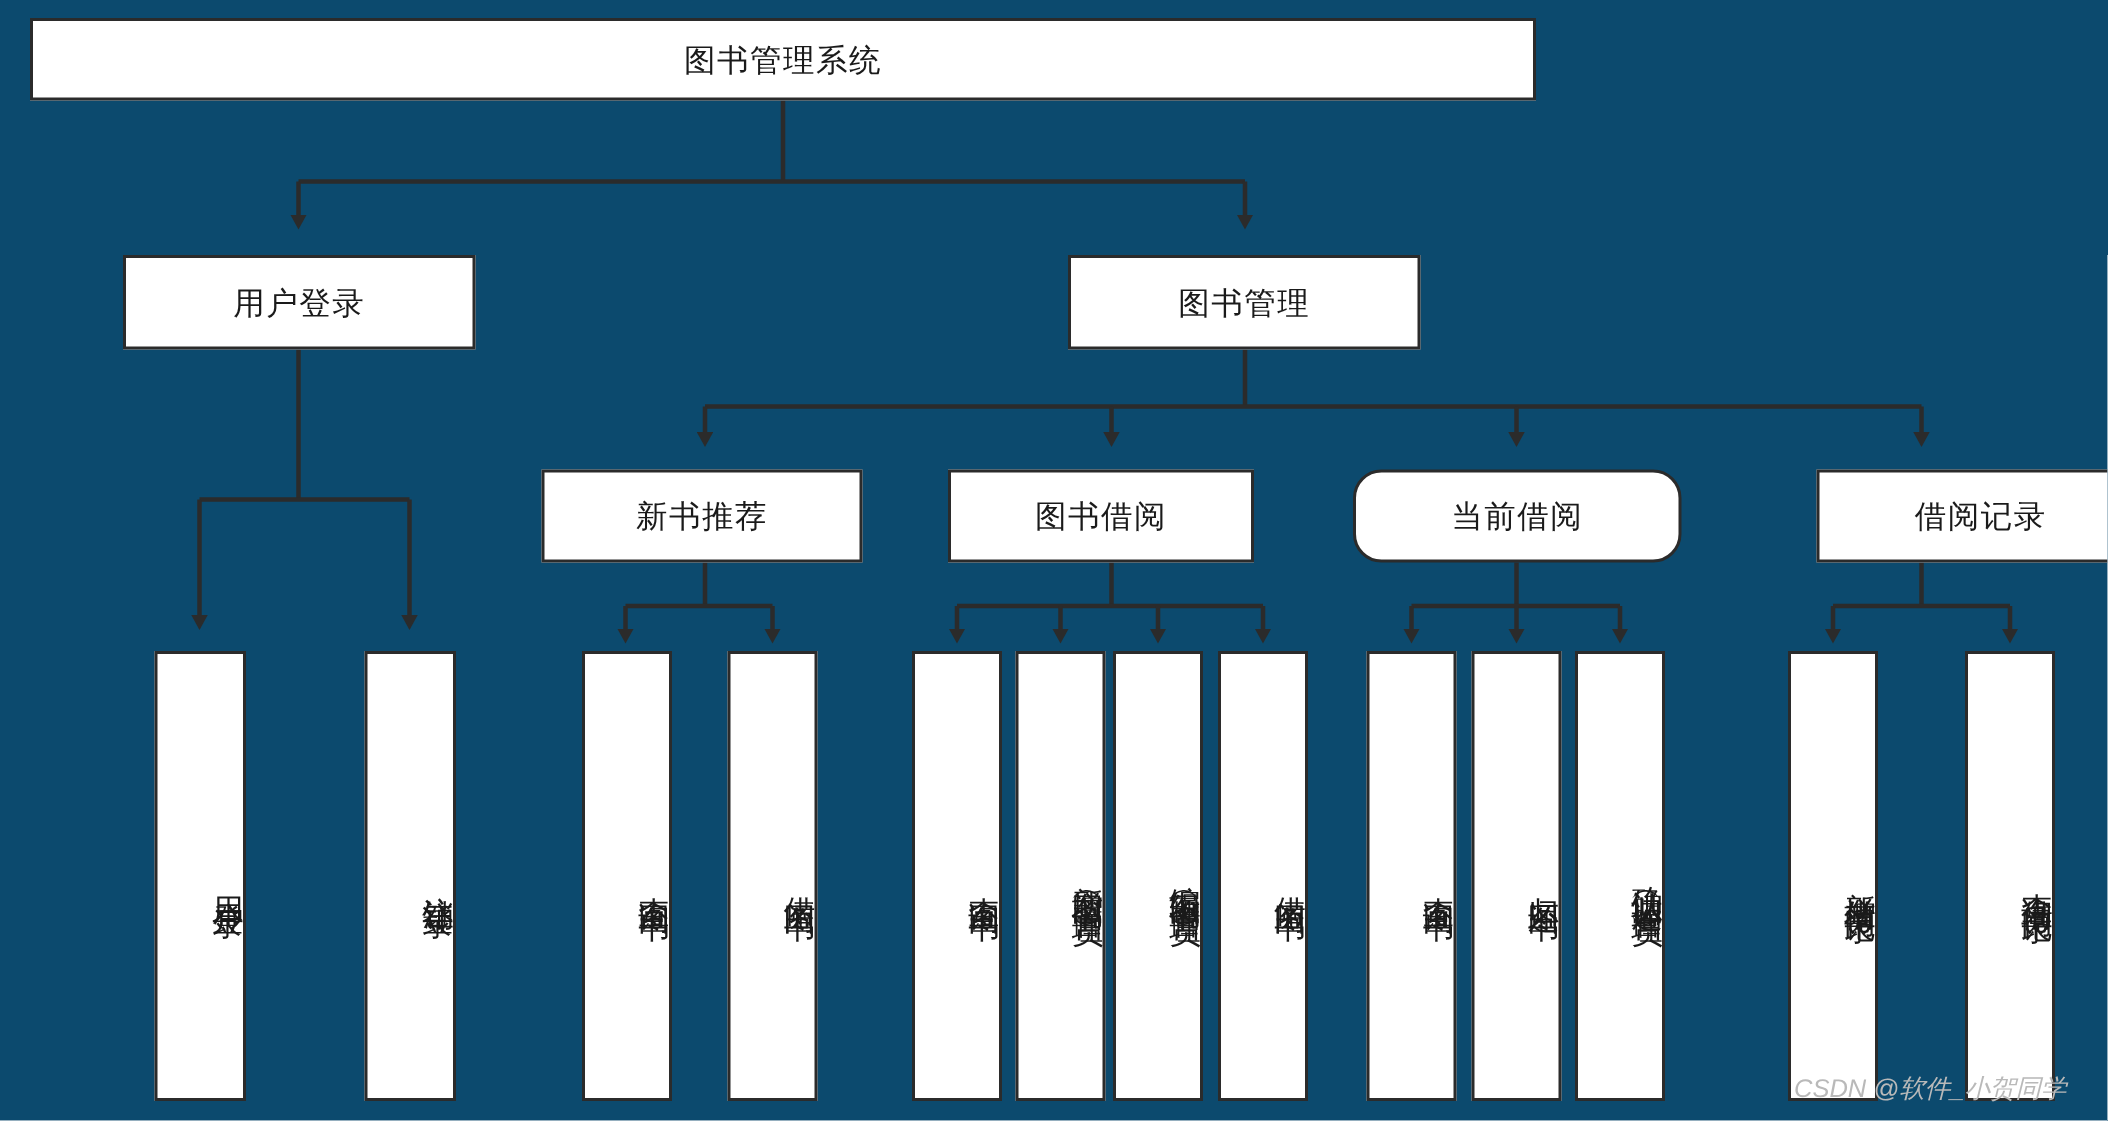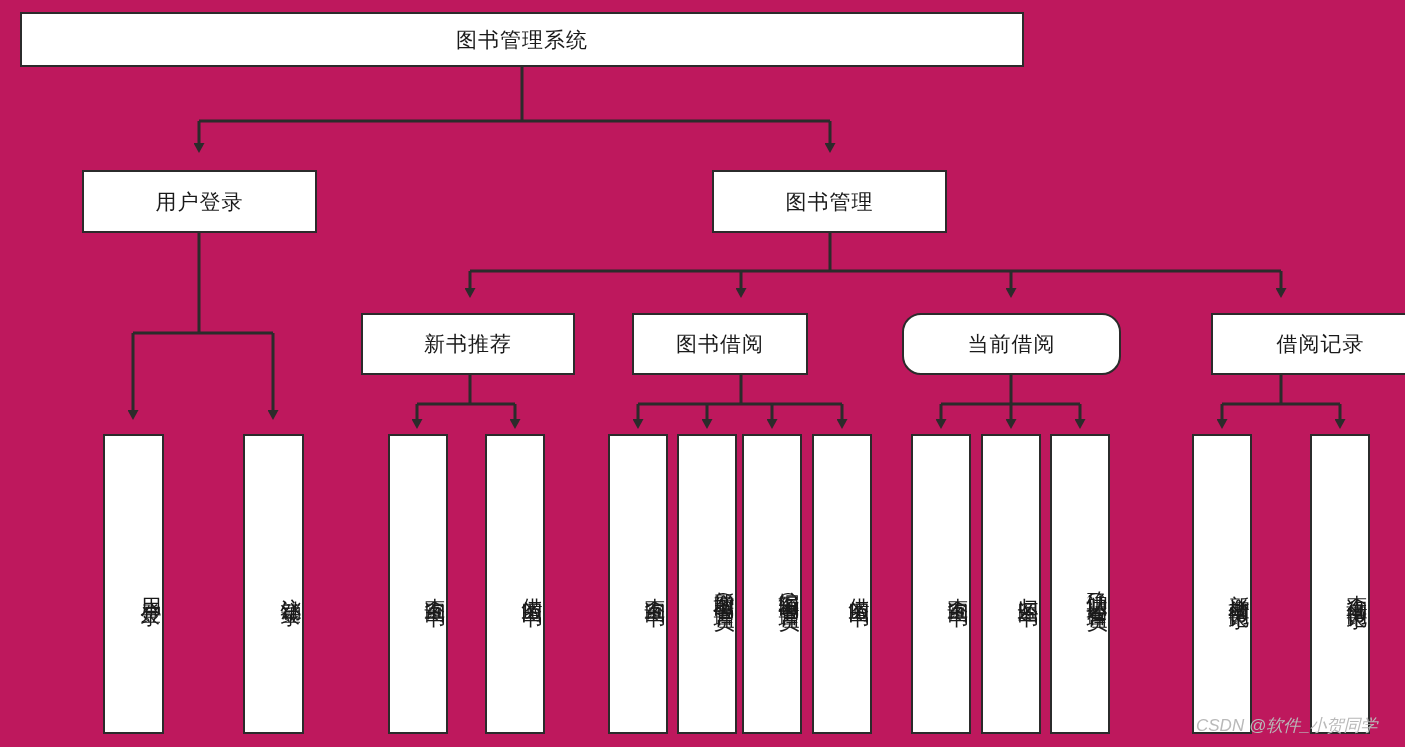--- a/index.html
+++ b/index.html
@@ -7,21 +7,21 @@
     padding: 0;
     background: #ffffff;
   }
   body {
     font-family: "Liberation Sans", "DejaVu Sans", sans-serif;
   }
   #canvas {
     position: relative;
     width: 1405px;
     height: 747px;
-    background: #be185d;
+    background: #0c4a6e;
     overflow: hidden;
   }
   #wires {
     position: absolute;
     left: 0;
     top: 0;
     width: 1405px;
     height: 747px;
     pointer-events: none;
   }
@@ -125,21 +125,21 @@
   <div class="node horiz" style="left:82px; top:170px; width:235px; height:63px;">
     <span>用户登录</span>
   </div>
   <div class="node horiz" style="left:712px; top:170px; width:235px; height:63px;">
     <span>图书管理</span>
   </div>
 
   <div class="node horiz" style="left:361px; top:313px; width:214px; height:62px;">
     <span>新书推荐</span>
   </div>
-  <div class="node horiz" style="left:632px; top:313px; width:176px; height:62px;">
+  <div class="node horiz" style="left:632px; top:313px; width:204px; height:62px;">
     <span>图书借阅</span>
   </div>
   <div class="node horiz" style="left:902px; top:313px; width:219px; height:62px;border-radius:19px;">
     <span>当前借阅</span>
   </div>
   <div class="node horiz" style="left:1172px; top:313px; width:219px; height:62px;margin-left:39px;">
     <span>借阅记录</span>
   </div>
 
   <div class="node vert" style="left:103px; top:434px; width:61px; height:300px;">

